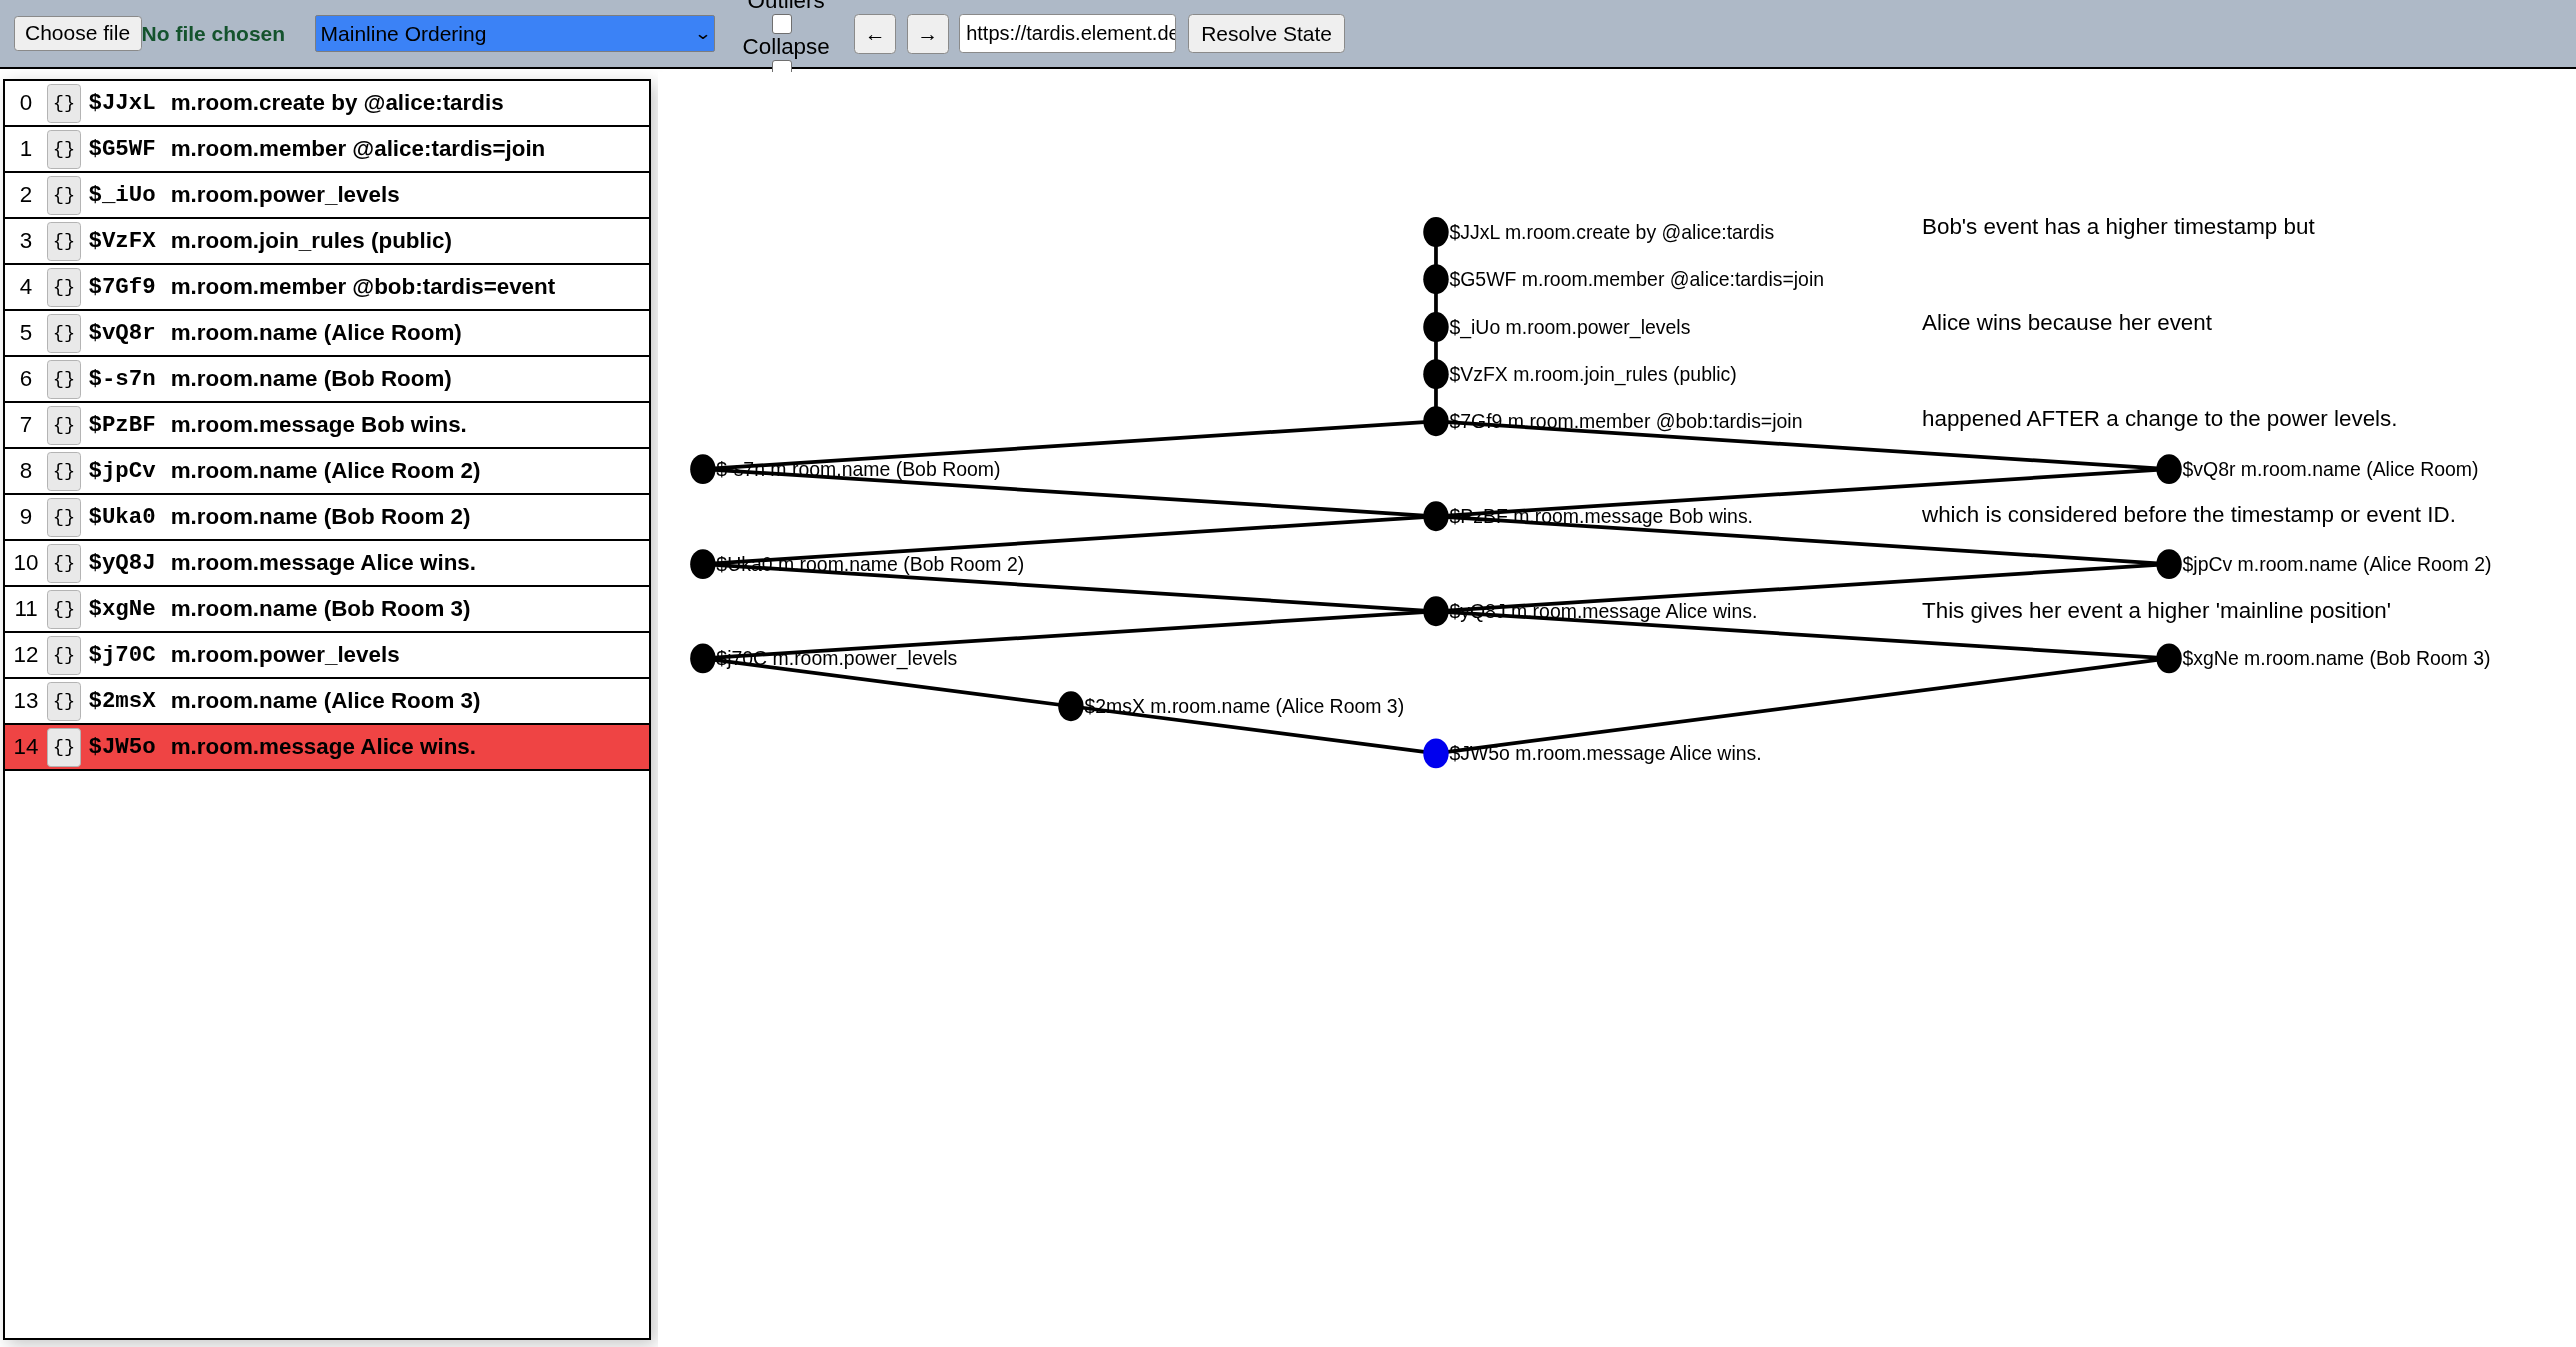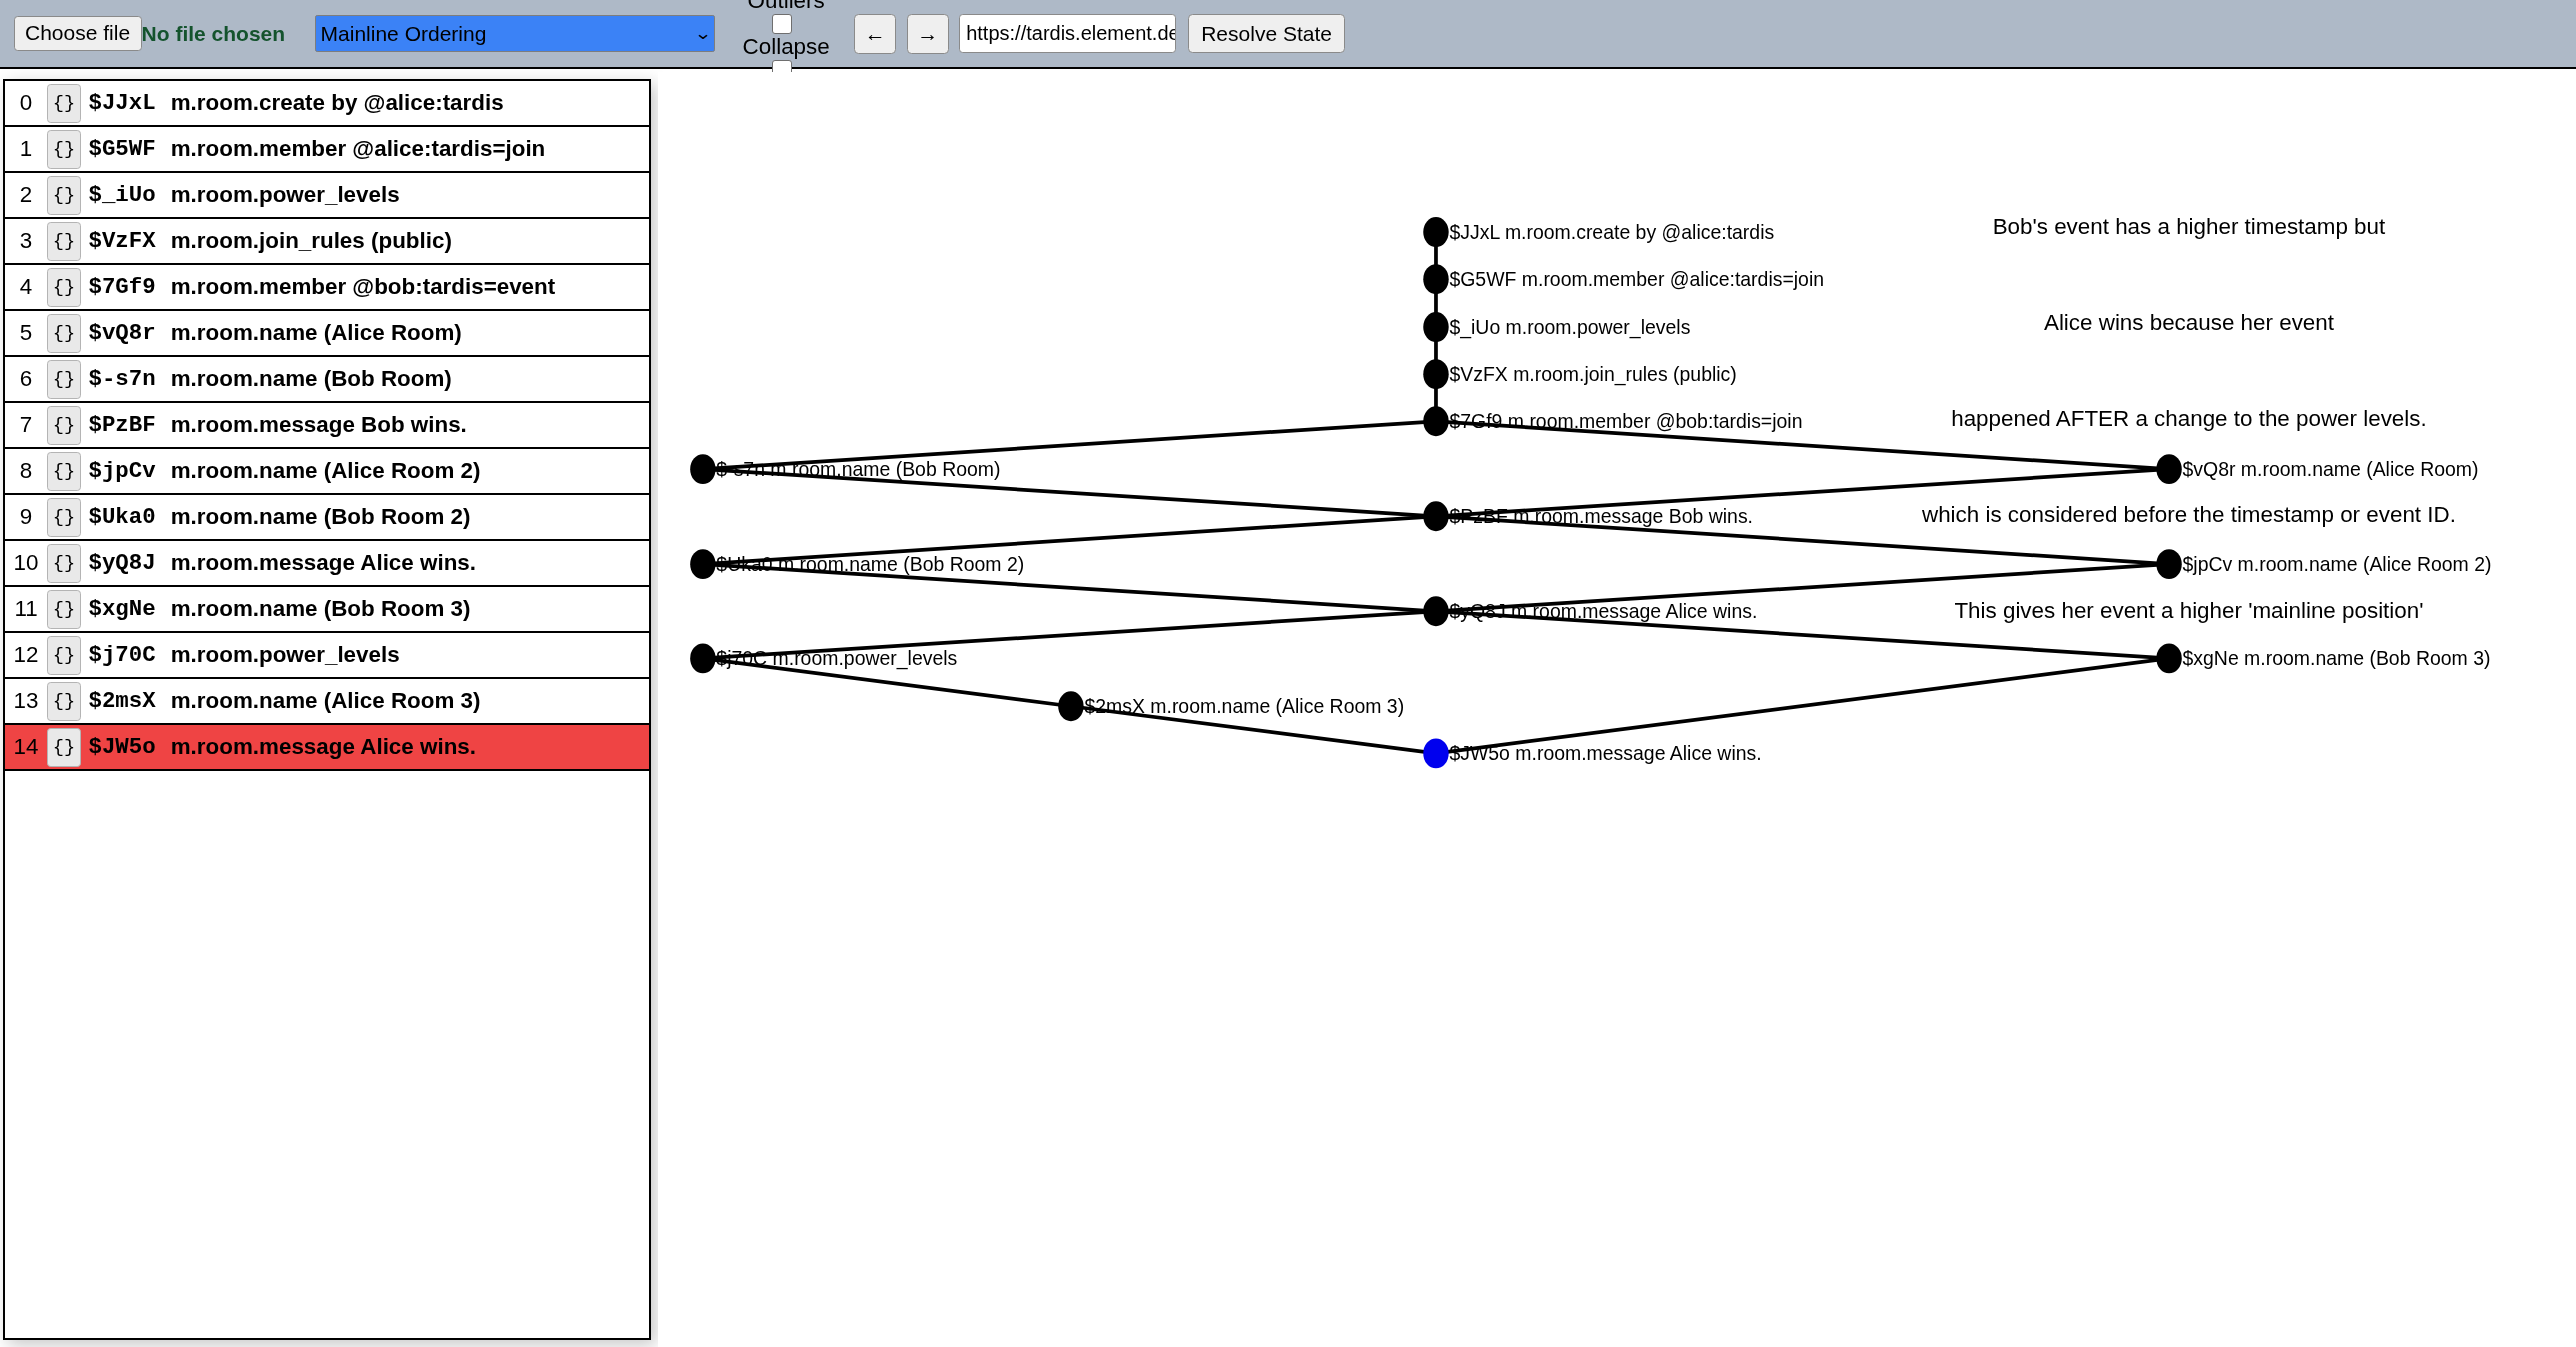--- a/index.html
+++ b/index.html
@@ -246,21 +246,21 @@
   #annotation {
     position: absolute;
     left: 1922px;
     top: 147px;
     font-family: "Liberation Sans", sans-serif;
     font-size: 22.4px;
     line-height: 32px;
     color: #000000;
     white-space: pre;
   }
-  #annotation div { white-space: pre; text-align: center; }
+  #annotation div { white-space: pre; }
 </style>
 </head>
 <body>
 
 <div id="app">
 
   <div id="toolbar">
 
     <div class="file-btn">Choose file</div>
     <div class="file-status">No file chosen</div>

